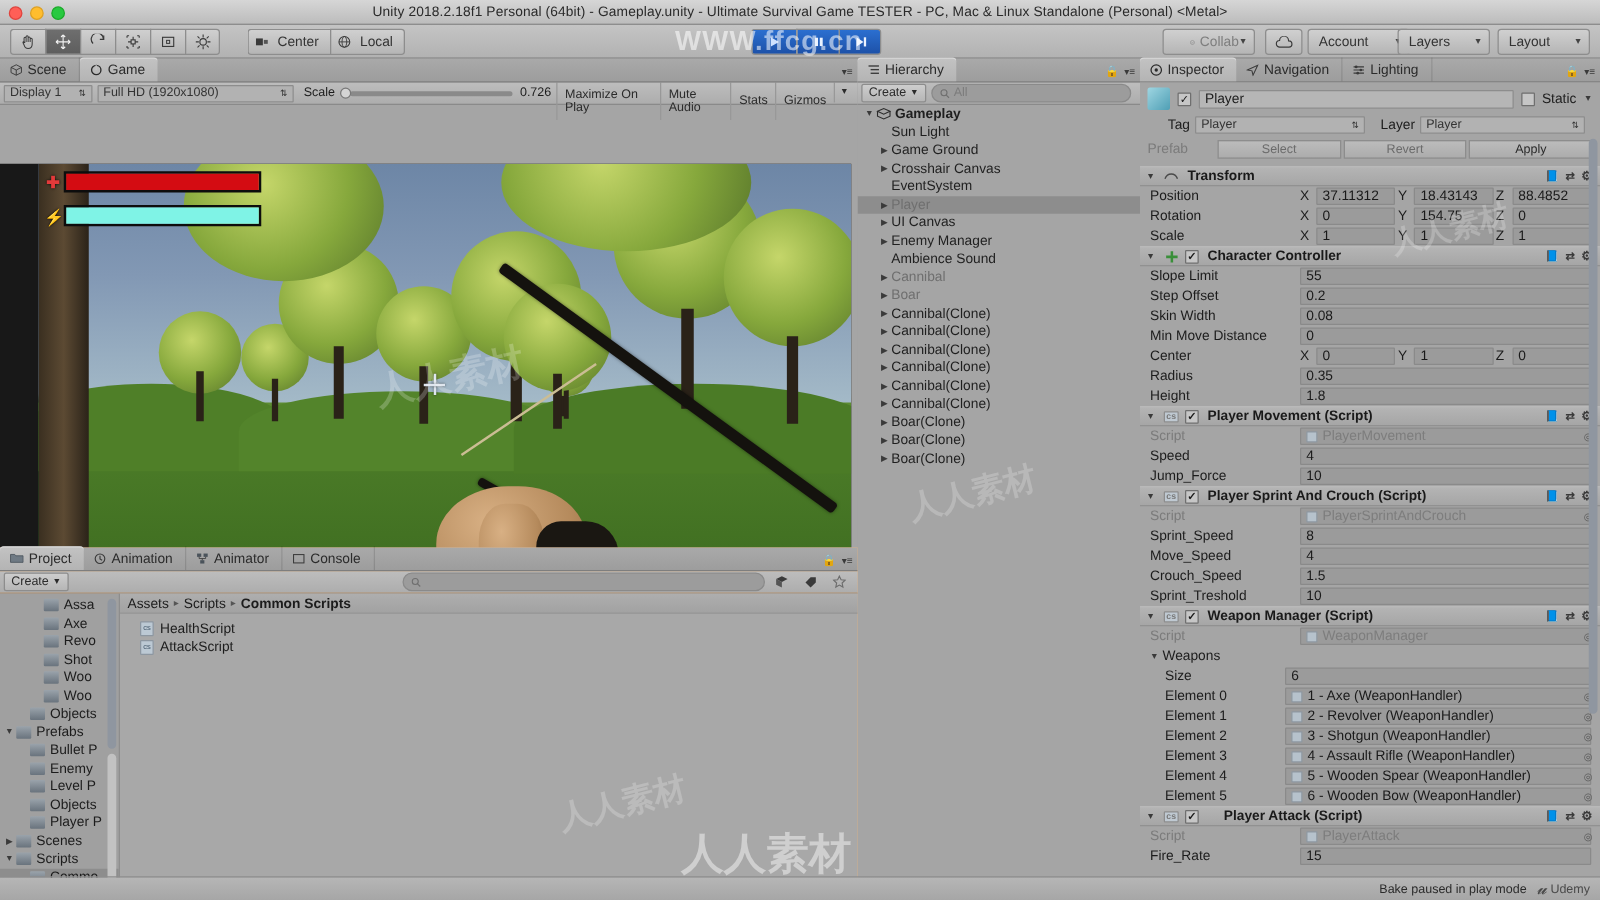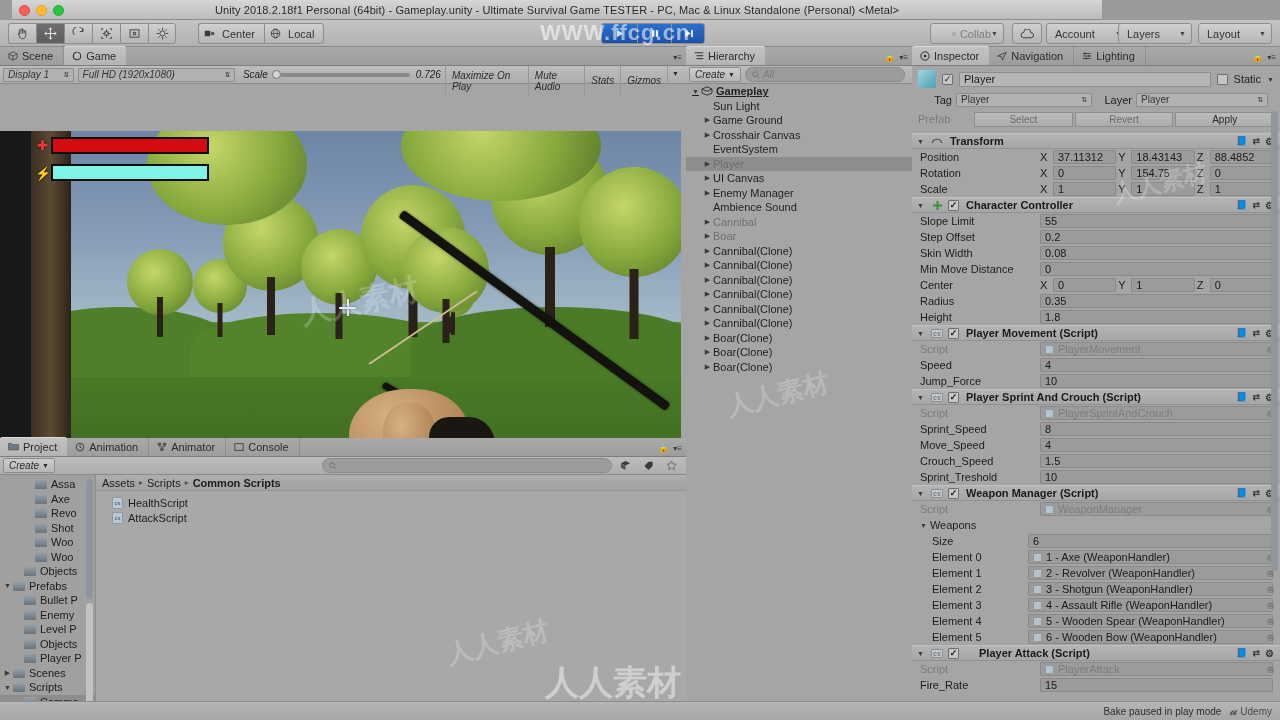--- a/index.html
+++ b/index.html
@@ -8,24 +8,24 @@
     font-family: "Liberation Sans", sans-serif;
     font-size: 11px;
     color: #1c1c1c;
     background: #9a9a9a;
     -webkit-font-smoothing: antialiased;
   }
   #app { position: relative; width: 1280px; height: 720px; }
 
   
   .titlebar {
-    position: absolute; left: 0; top: 0; width: 1090px; height: 20px;
+    position: absolute; left: 0; top: 0; width: 1280px; height: 20px;
     background: linear-gradient(#d6d6d6, #bcbcbc);
     border-bottom: 1px solid #8d8d8d;
-    display: flex; align-items: center; justify-content: center; margin-left: 12px;
+    display: flex; align-items: center; justify-content: center;
   }
   .traffic { position: absolute; left: 7px; top: 5px; display: flex; gap: 6px; }
   .traffic i { display: block; width: 11px; height: 11px; border-radius: 50%; }
   .t-red { background: #ff5f57; border: 1px solid #e0443e; }
   .t-yel { background: #ffbd2e; border: 1px solid #dea123; }
   .t-grn { background: #28c940; border: 1px solid #1aab29; }
   .title-text { font-size: 11px; color: #2a2a2a; letter-spacing: .1px; }
 
   
   .toolbar {
@@ -65,21 +65,21 @@
   .tab.active {
     background: linear-gradient(#c3c3c3,#b4b4b4);
     border-radius: 3px 3px 0 0;
     border-right: none;
     box-shadow: inset 0 1px 0 #d9d9d9;
   }
   .tab-icons { position: absolute; right: 4px; bottom: 3px; display: flex; gap: 4px; align-items: center; }
   .subbar {
     height: 18px; background: linear-gradient(#bdbdbd,#adadad);
     border-bottom: 1px solid #8a8a8a;
-    display: flex; align-items: center; padding: 0 3px; gap: 4px; font-style: italic;
+    display: flex; align-items: center; padding: 0 3px; gap: 4px;
   }
   .sbtn {
     height: 15px; padding: 0 5px; display: flex; align-items: center; gap: 3px;
     background: linear-gradient(#cdcdcd,#b6b6b6); border: 1px solid #8d8d8d;
     border-radius: 2px; font-size: 10px; color: #2b2b2b; cursor: default;
   }
   .sflat { height: 16px; padding: 15px 6px; display: flex; align-items: center;
            font-size: 10px; color: #2b2b2b; border-left: 1px solid #989898; cursor: default; }
   .searchbox {
     height: 15px; border-radius: 8px; background: #9c9c9c;
@@ -458,21 +458,21 @@
       </div>
       <div class="searchbox" style="flex:1 1 auto; margin-right:4px;">
         <svg width="8" height="8" viewBox="0 0 10 10">
             <circle cx="4" cy="4" r="3" fill="none" stroke="#6f6f6f" stroke-width="1.1"></circle>
             <path d="M6.3 6.3L9 9" stroke="#6f6f6f" stroke-width="1.1"></path>
           </svg>
         <span>All</span>
       </div>
     </div>
     <div id="hierarchy-list" style="position:absolute; left:0; top:37px; width:226px; height:636px; background:#a5a5a5; overflow:hidden;">
-        <div class="h-row bold" style="padding-left: 4px; text-decoration: underline;">
+        <div class="h-row bold" style="padding-left: 4px;">
           <span class="foldout">▼</span>
           <span style="width: 12px; height: 10px; margin-right: 3px; display: inline-block;"><svg width="12" height="10" viewBox="0 0 12 10">
               <path d="M1 3L6 .8 11 3 6 5.4z" fill="none" stroke="#2b2b2b" stroke-width=".9"></path>
               <path d="M1 3v4l5 2.2 5-2.2V3" fill="none" stroke="#2b2b2b" stroke-width=".9"></path>
             </svg></span>
           <span>Gameplay</span>
         </div>
         <div class="h-row" style="padding-left: 16px;">
           <span class="foldout"></span>
           <span>Sun Light</span>

